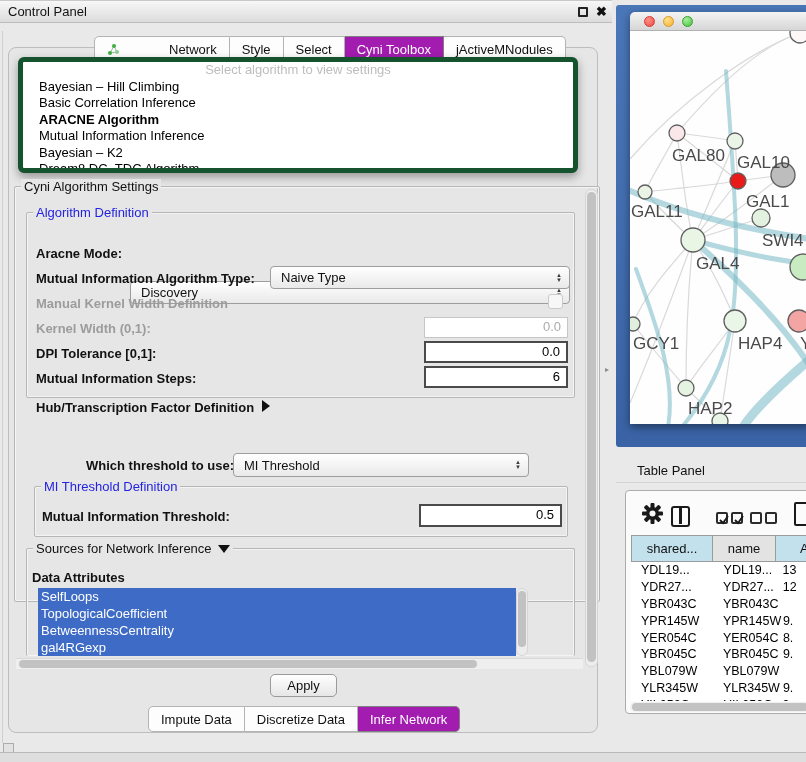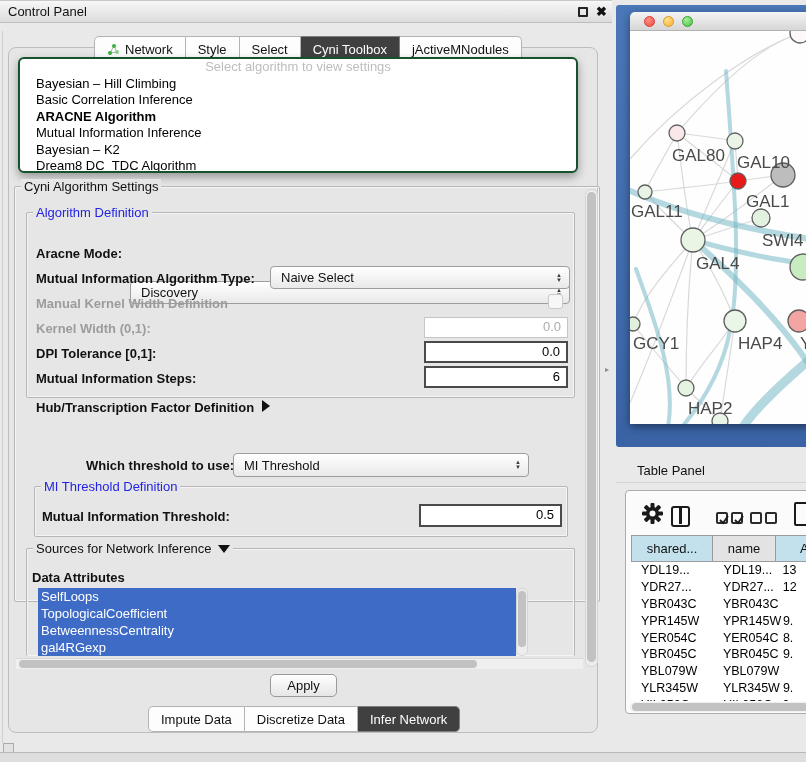--- a/index.html
+++ b/index.html
@@ -18,32 +18,32 @@
     border:2px solid #222; border-radius:1px; }
   #cp-close { position:absolute; right:5px; top:3px; font-size:13px; font-weight:bold; color:#111; }
   #cp-left-edge { left:2px; top:31px; width:1px; height:712px; background:#CFCFCF; }
 
   #tab-pane { left:8px; top:47px; width:590px; height:686px;
     background:#E6E6E6; border:1px solid #BDBDBD; border-radius:8px; }
 
   
   .seg-tabs { display:flex; height:23px; font-size:13px; }
   .seg { background:#FDFDFD; border:1px solid #B3B3B3; border-left:none;
-    display:flex; align-items:center; padding:12px 12px; color:#111; white-space:nowrap; }
+    display:flex; align-items:center; padding:12px 12px; color:#111; white-space:nowrap;gap:44px; }
   .seg:first-child { border-left:1px solid #B3B3B3; border-radius:5px 0 0 5px; }
   .seg:last-child { border-radius:0 5px 5px 0; }
-  .seg.sel { background:#404040; border-color:#7F7F7F; color:#FFF; }
+  .seg.sel { background:#a21caf; border-color:#7F7F7F; color:#FFF; }
   #top-tabs { left:94px; top:36px; }
   #bottom-tabs { left:148px; top:706px; }
 
   .net-glyph { width:13px; height:13px; margin-right:5px; }
 
   
   #algo-popup { left:18px; top:57px; width:560px; height:116px; background:#FFF;
-    border:2px solid #14532d; border-radius:6px;
+    border:5px solid #14532d; border-radius:6px;
     box-shadow:0 4px 10px rgba(0,0,0,.35); font-size:13px; overflow:hidden; }
   #algo-placeholder { text-align:center; color:#BDBDBD; height:17px; line-height:16px; }
   .popup-item { height:16.4px; line-height:16.4px; padding-left:4px; color:#000;margin-left:12px; }
   .popup-item.sel { font-weight:bold; }
 
   
   .group { position:absolute; border:1px solid #B6B6B6; border-radius:2px;
     box-shadow:inset 0 0 0 1px #F4F4F4; }
   .group-title { position:absolute; top:-8px; left:6px; background:#E6E6E6;
     padding:0 3px; font-size:13px; color:#111; white-space:nowrap; }
@@ -191,21 +191,21 @@
   <div class="combo" style="left:130px; top:241px; width:440px; height:23px;margin-top:40px;">
     <span>Discovery</span>
     <span class="combo-arrows">
         <span>▲</span>
         <span>▼</span>
       </span>
   </div>
 
   <span class="lbl" style="left:36px; top:271px;">Mutual Information Algorithm Type:</span>
   <div class="combo" style="left:270px; top:266px; width:300px; height:23px;">
-    <span>Naive Select</span>
+    <span>Naive Type</span>
     <span class="combo-arrows">
         <span>▲</span>
         <span>▼</span>
       </span>
   </div>
 
   <span class="lbl disabled" style="left:36px; top:296px;">Manual Kernel Width Definition</span>
   <span class="checkbox" style="left:548px; top:294px;"></span>
 
   <span class="lbl disabled" style="left:36px; top:321px;">Kernel Width (0,1):</span>

